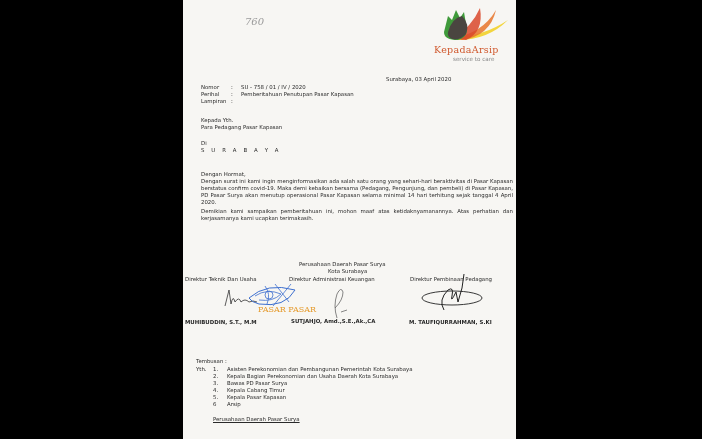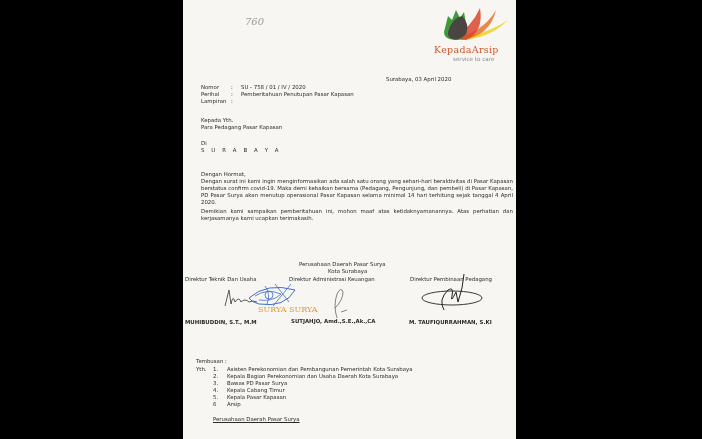--- a/index.html
+++ b/index.html
@@ -72,21 +72,21 @@
       </svg>
   </div>
   <div class="abs" style="left:62px; top:280px;">
     <svg width="62" height="30" viewBox="0 0 62 30">
       <path d="M4 18 Q22 2 50 10 Q40 28 14 24 Q6 22 4 18 Z" stroke="#3d6fcf" stroke-width="1" fill="none"></path>
       <path d="M10 16 Q22 8 36 14 Q28 22 14 20" stroke="#3d6fcf" stroke-width="0.8" fill="none"></path>
       <path d="M20 6 Q26 14 22 24 M30 4 L44 22 M46 4 L28 26" stroke="#3d6fcf" stroke-width="0.8" fill="none"></path>
       <circle cx="24" cy="15" r="4" stroke="#3d6fcf" stroke-width="0.8" fill="none"></circle>
     </svg>
   </div>
-  <div class="abs stamp" style="left:75px; top:305px;">SURYA SURYA</div>
+  <div class="abs stamp" style="left:75px; top:305px;">PASAR PASAR</div>
   <div class="abs" style="left:140px; top:286px;">
     <svg width="30" height="34" viewBox="0 0 30 34">
         <path d="M14 32 Q10 20 14 8 Q18 0 20 6 Q20 14 12 22 M18 26 L24 24" stroke="#555" stroke-width="0.7" fill="none"></path>
       </svg>
   </div>
   <div class="abs" style="left:235px; top:272px;">
     <svg width="66" height="42" viewBox="0 0 66 42">
       <ellipse cx="34" cy="26" rx="30" ry="7" stroke="#222" stroke-width="0.9" fill="none"></ellipse>
       <path d="M26 38 Q20 28 30 18 Q36 14 34 24 Q32 32 38 20 L40 30 L44 16 L46 2" stroke="#222" stroke-width="1" fill="none"></path>
     </svg>

